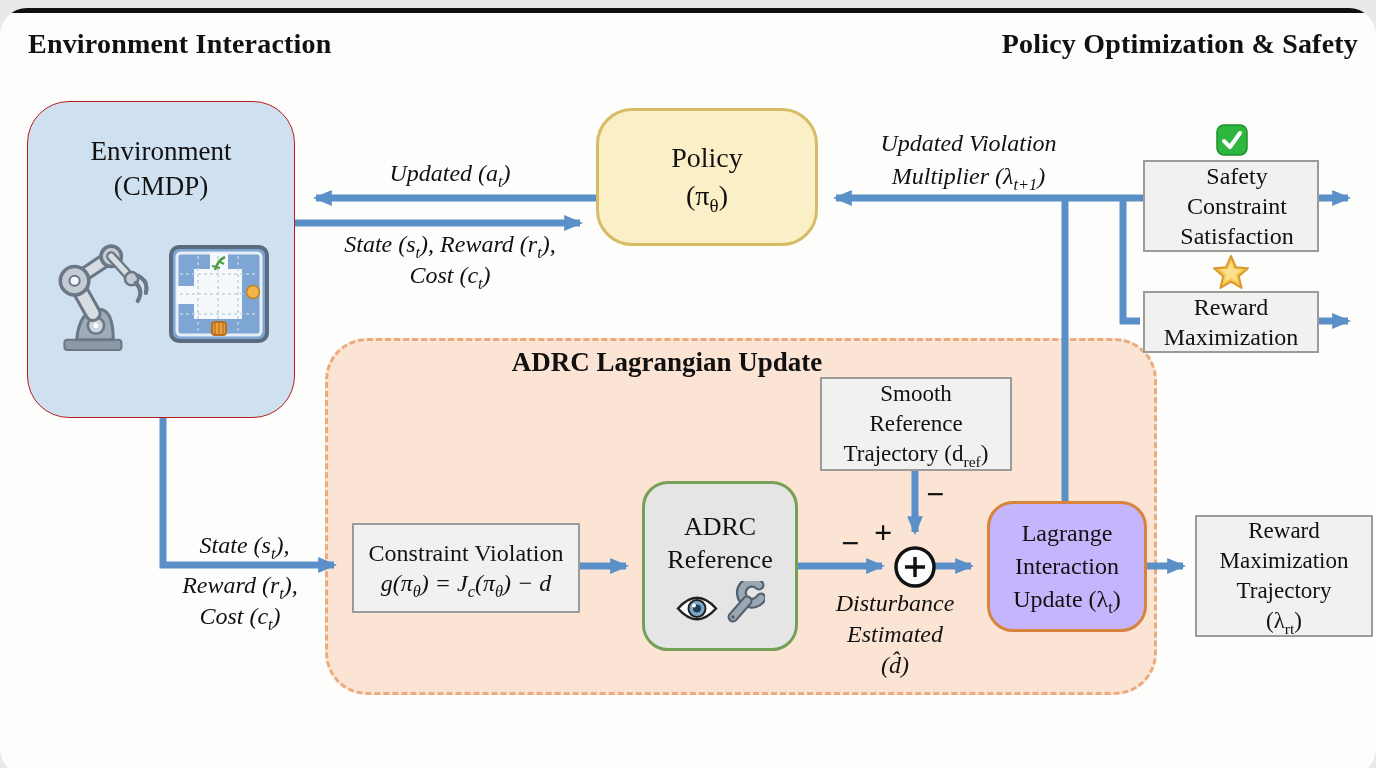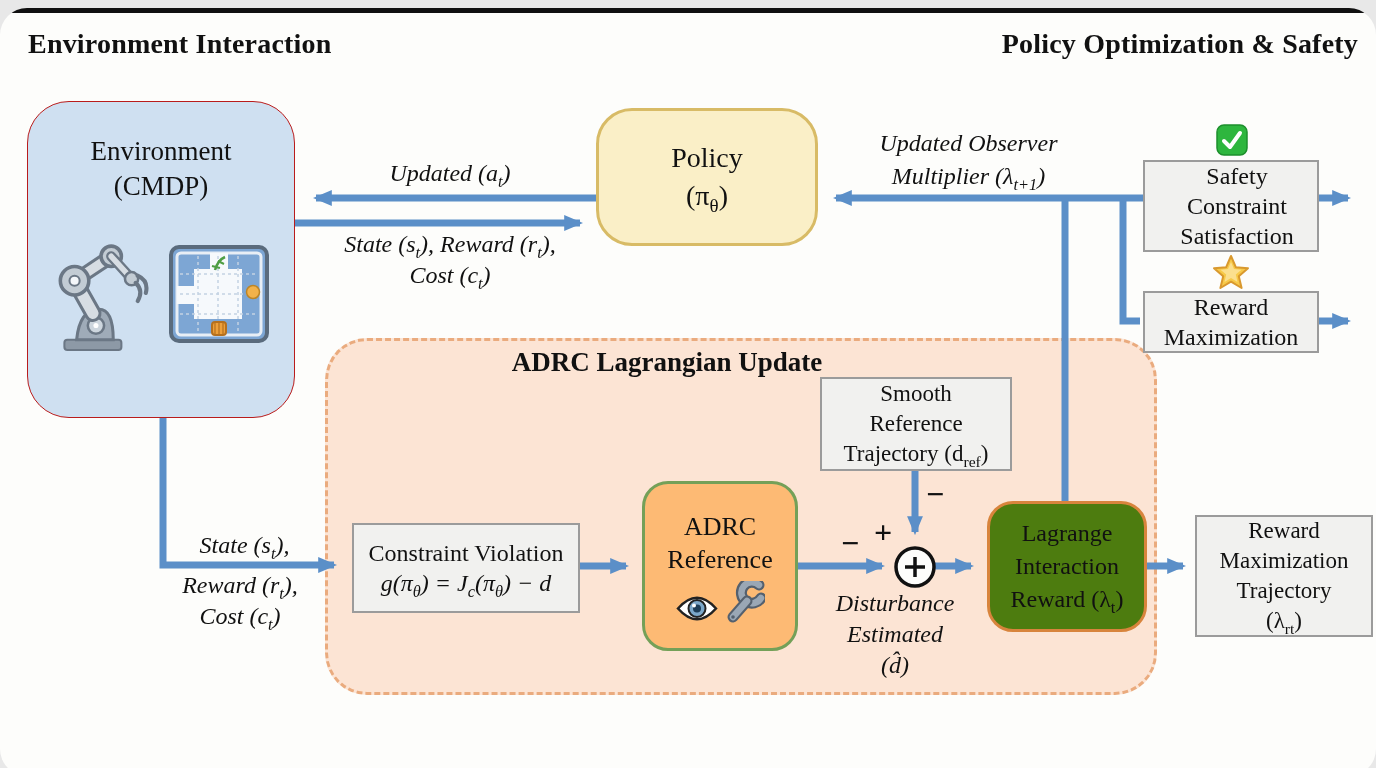--- a/index.html
+++ b/index.html
@@ -11,22 +11,22 @@
   .abs{position:absolute;}
   .h1{font-size:28px;font-weight:700;letter-spacing:.2px;}
   .box{
     position:absolute;display:flex;flex-direction:column;
     align-items:center;justify-content:center;text-align:center;
     box-sizing:border-box;
   }
   .gray{background:#f1f1ef;border:2px solid #9b9b9b;}
   .env{background:#cfe0f1;border:1px solid #b91c1c;border-radius:42px;justify-content:flex-start;}
   .policy{background:#faefc7;border:3px solid #d8bb66;border-radius:36px;}
-  .observer{background:#fdba74;border:3px solid #74a058;border-radius:26px;}
-  .lagrange{background:#4d7c0f;border:3px solid #d8843c;border-radius:26px;}
+  .observer{background:#e5e5e5;border:3px solid #74a058;border-radius:26px;}
+  .lagrange{background:#c4b5fd;border:3px solid #d8843c;border-radius:26px;}
   .adrc{
     position:absolute;background:#fce4d4;border:3px dashed #eaab7e;border-radius:42px;
     box-sizing:border-box;
   }
   .t24{font-size:24px;line-height:30px;}
   .t23{font-size:23px;line-height:30px;}
   .t27{font-size:27px;line-height:35px;}
   .t28{font-size:28px;line-height:38px;}
   .t26{font-size:26px;line-height:33px;}
   .ital{font-style:italic;}
@@ -132,21 +132,21 @@
     <div class="t28"><span>(π</span><sub>θ</sub><span>)</span></div>
   </div>
 
   <div class="lbl" style="left:330px;top:150px;width:240px;"><span>Updated (a</span><sub>t</sub><span>)</span></div>
   <div class="lbl" style="left:306px;top:221px;width:288px;">
     <div><span>State (s</span><sub>t</sub><span>), Reward (r</span><sub>t</sub><span>),</span></div>
     <div><span>Cost (c</span><sub>t</sub><span>)</span></div>
   </div>
 
   <div class="lbl" style="left:846px;top:119px;width:245px;line-height:33px;">
-    <div>Updated Observer</div>
+    <div>Updated Violation</div>
     <div><span>Multiplier (λ</span><sub>t+1</sub><span>)</span></div>
   </div>
 
   <div class="lbl" style="left:162px;top:522px;width:165px;"><span>State (s</span><sub>t</sub><span>),</span></div>
   <div class="lbl" style="left:150px;top:562px;width:180px;">
     <div><span>Reward (r</span><sub>t</sub><span>),</span></div>
     <div><span>Cost (c</span><sub>t</sub><span>)</span></div>
   </div>
 
   <div class="abs t27 title-bold" style="left:420px;top:337px;width:494px;text-align:center;">ADRC Lagrangian Update</div>
@@ -192,21 +192,21 @@
 
   <div class="lbl" style="left:800px;top:580px;width:190px;">
     <div>Disturbance</div>
     <div>Estimated</div>
     <div>(d̂)</div>
   </div>
 
   <div class="box lagrange" style="left:987px;top:493px;width:160px;height:131px;">
     <div class="t24" style="line-height:33px;">Lagrange</div>
     <div class="t24" style="line-height:33px;">Interaction</div>
-    <div class="t24" style="line-height:33px;"><span>Reward (λ</span><sub>t</sub><span>)</span></div>
+    <div class="t24" style="line-height:33px;"><span>Update (λ</span><sub>t</sub><span>)</span></div>
   </div>
 
   <div class="box gray" style="left:1195px;top:507px;width:178px;height:122px;">
     <div class="t23">Reward</div>
     <div class="t23">Maximization</div>
     <div class="t23">Trajectory</div>
     <div class="t23"><span>(λ</span><sub>rt</sub><span>)</span></div>
   </div>
 
   <div class="abs" style="left:1216px;top:116px;">

